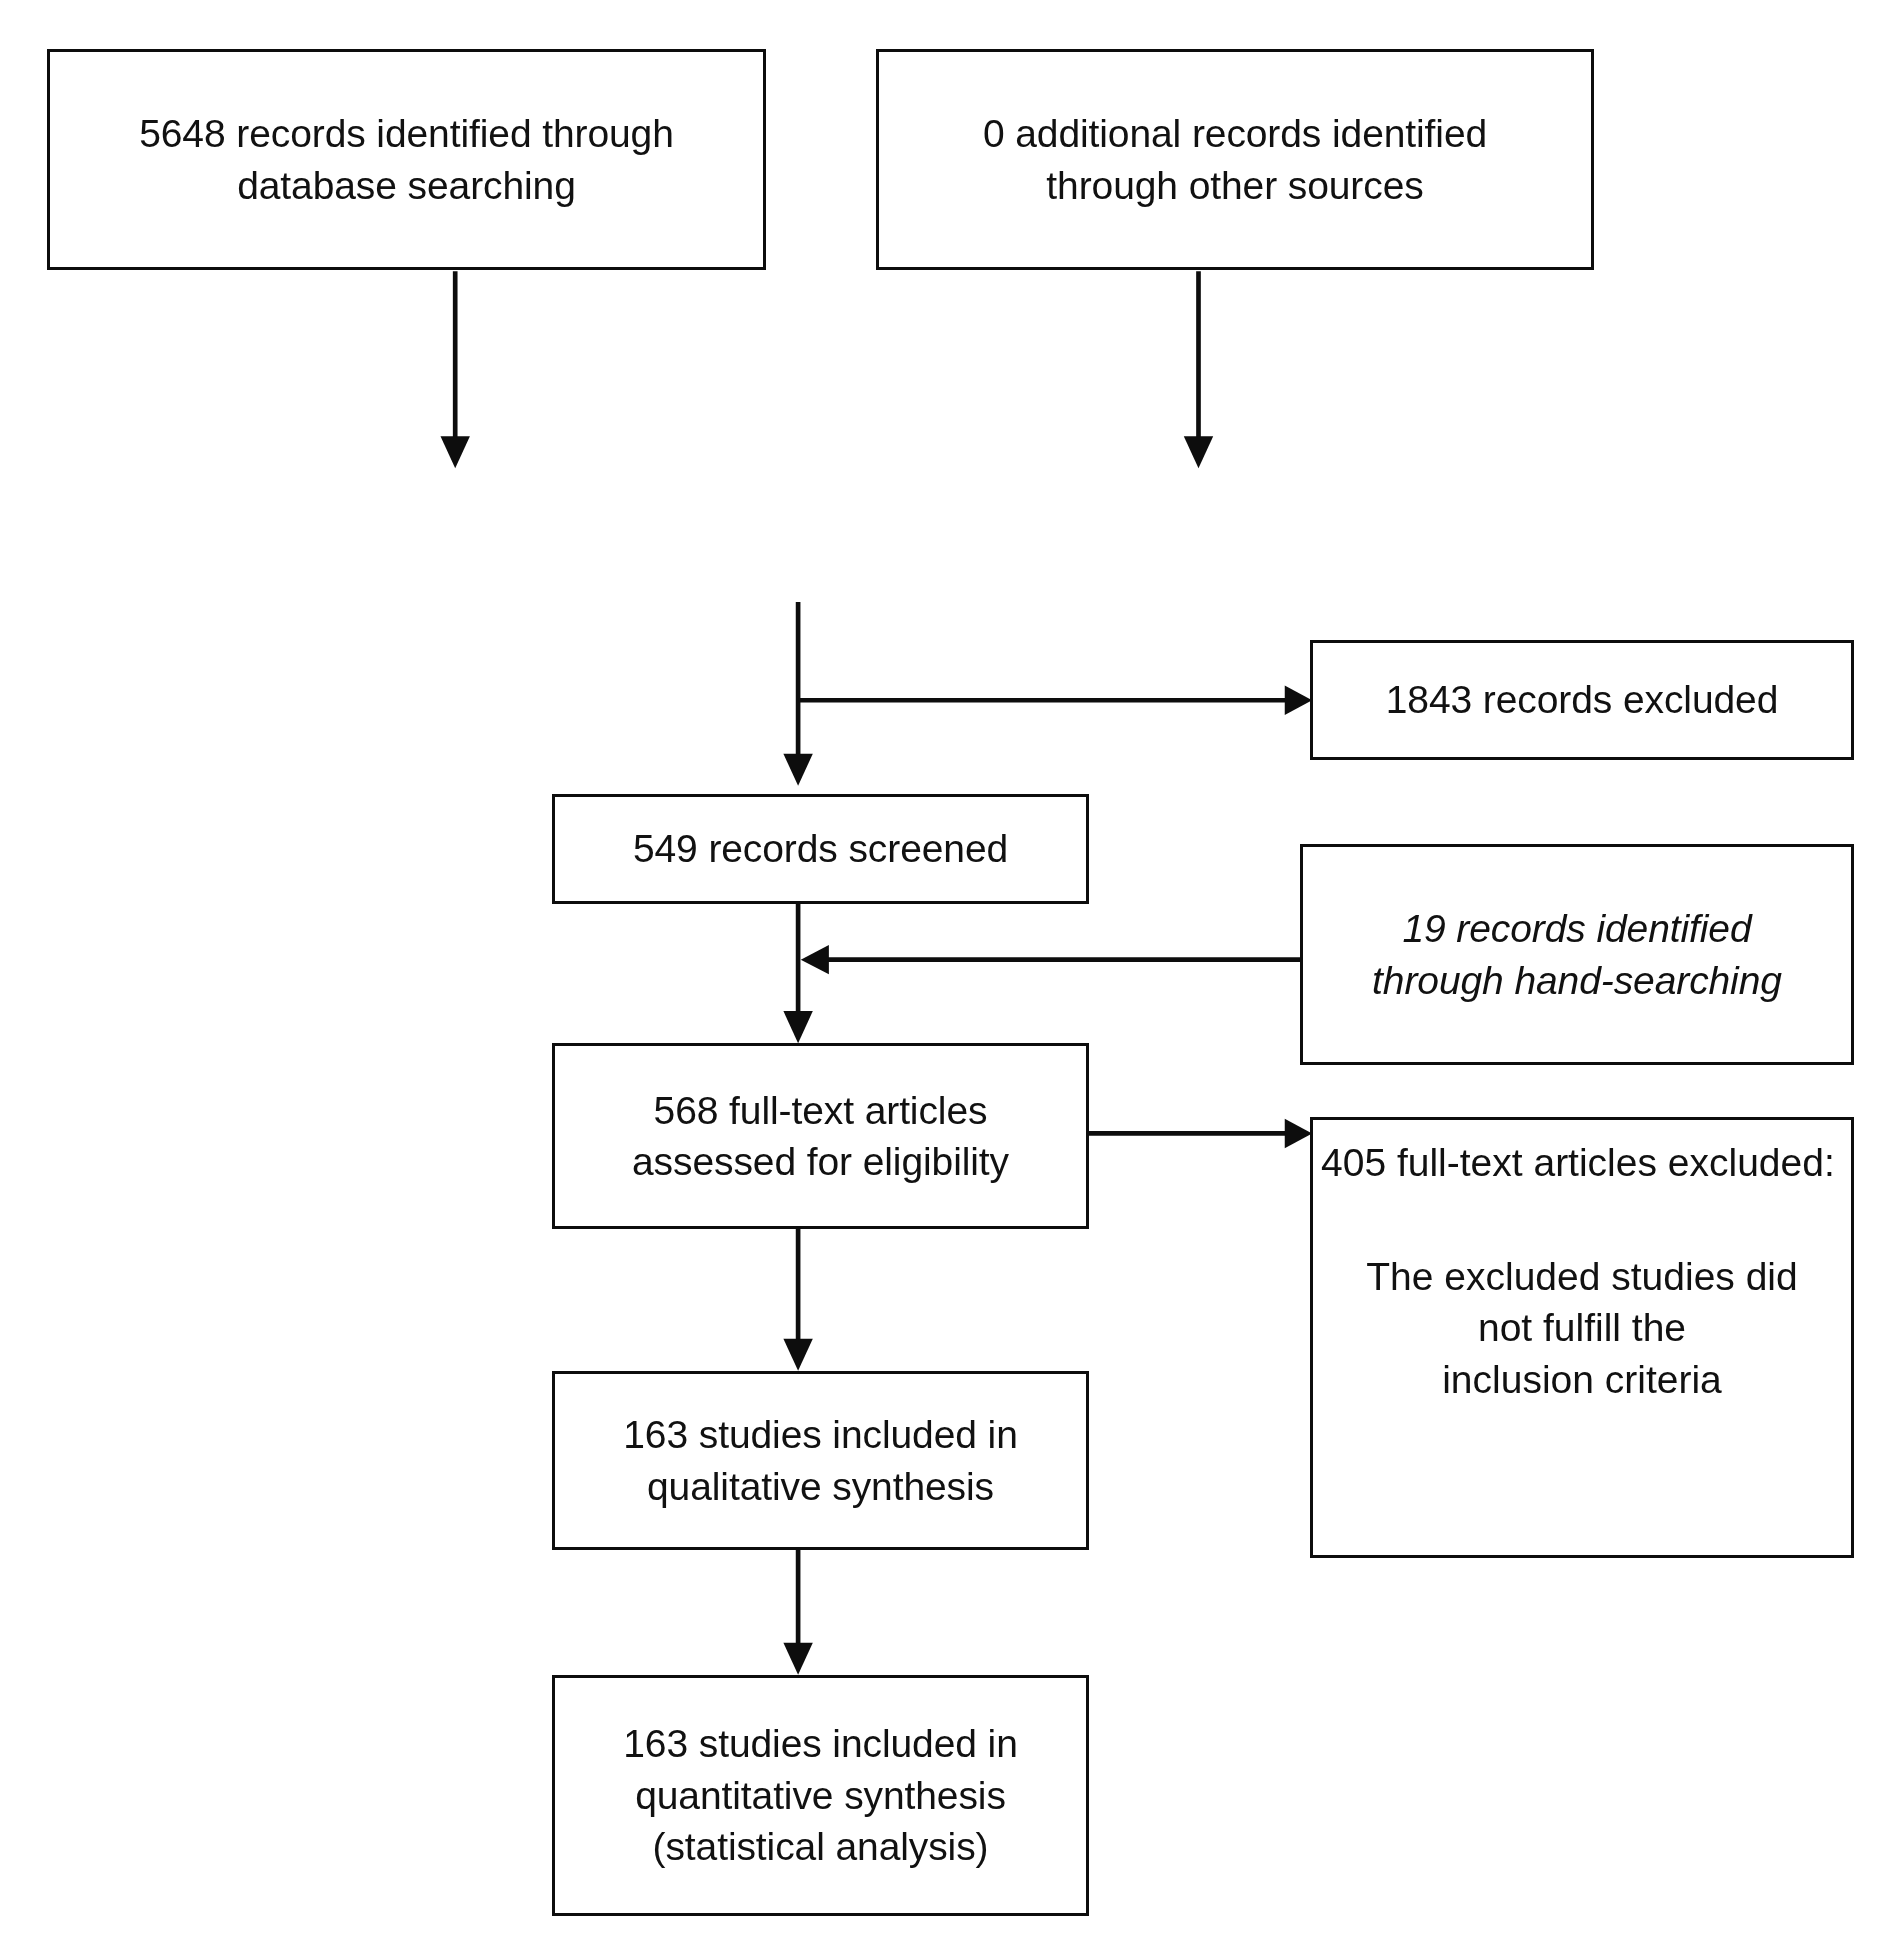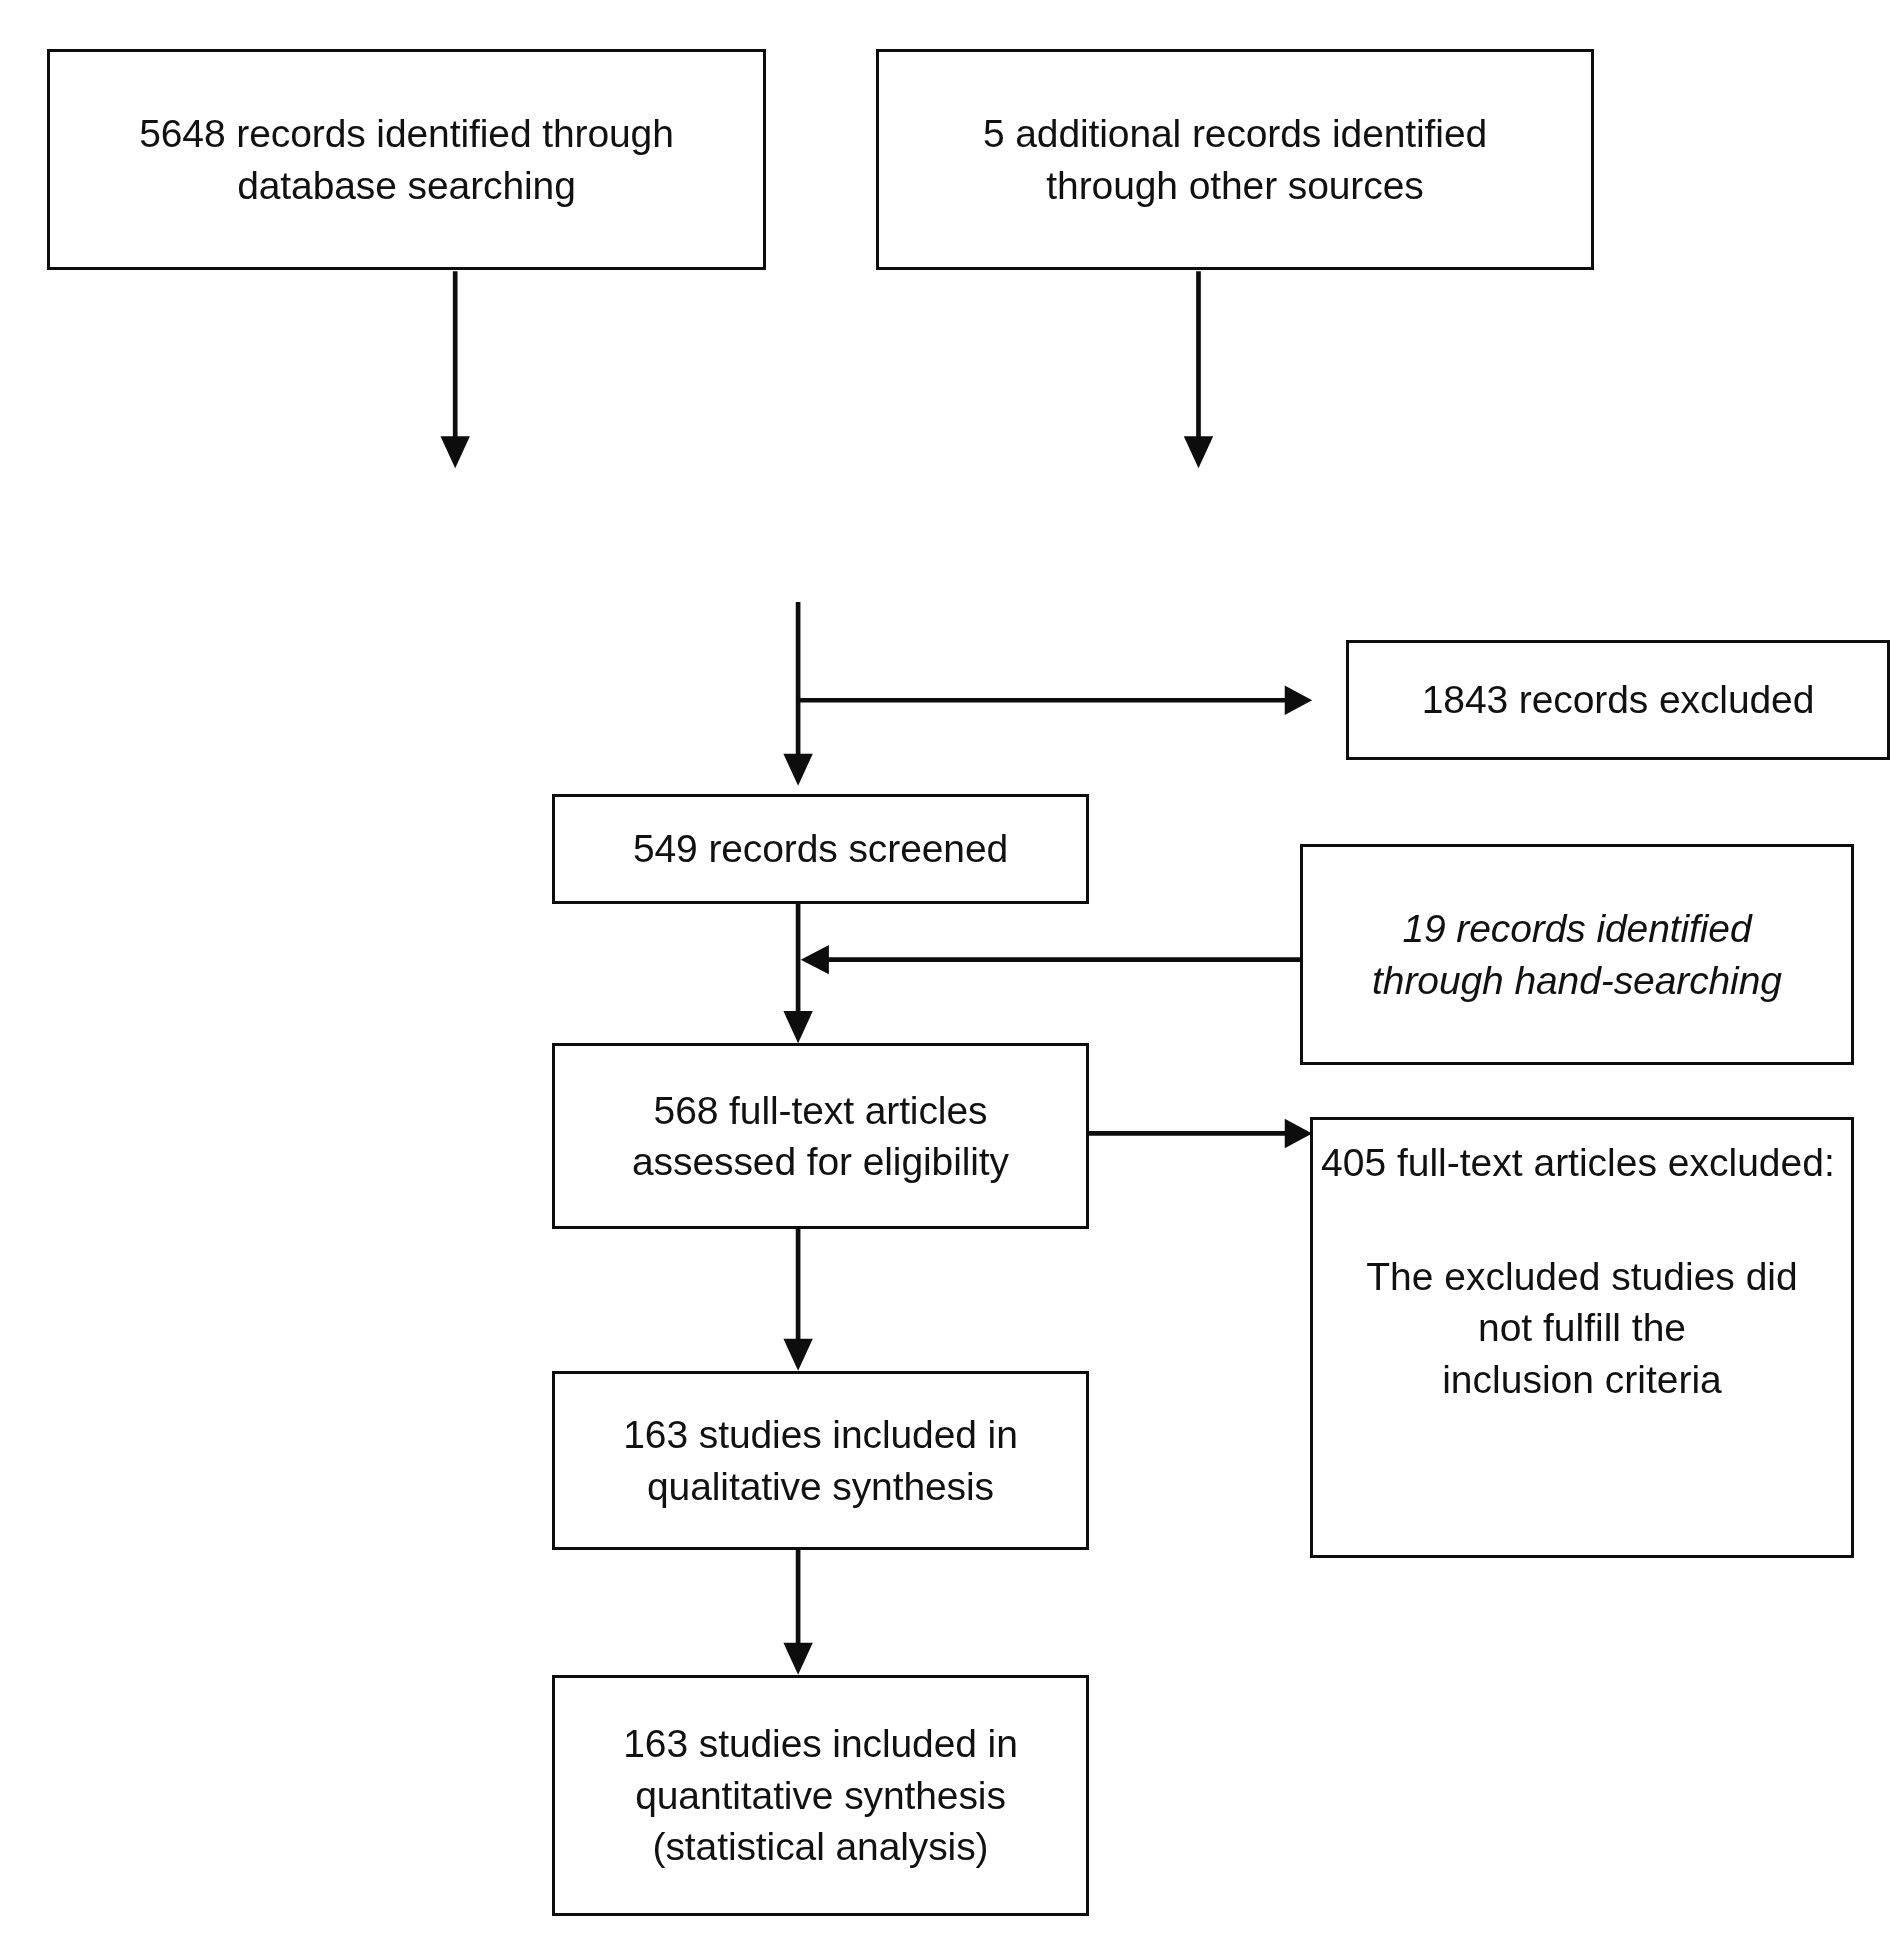--- a/index.html
+++ b/index.html
@@ -133,26 +133,26 @@
       <path d="M1172,2457 L1216,2457 L1194,2505 z" fill="#0d0d0d"></path>
     </g>
   </svg>
 
   <div class="flow-box" style="left:47px; top:49px; width:719px; height:221px;">
     <span class="box-text">5648 records identified through
 database searching</span>
   </div>
 
   <div class="flow-box" style="left:876px; top:49px; width:718px; height:221px;">
-    <span class="box-text">5 additional records identified
+    <span class="box-text">0 additional records identified
 through other sources</span>
   </div>
 
 
-  <div class="flow-box" style="left:1310px; top:640px; width:544px; height:120px;margin-left:36px;">
+  <div class="flow-box" style="left:1310px; top:640px; width:544px; height:120px;">
     <span class="box-text">1843 records excluded</span>
   </div>
 
   <div class="flow-box" style="left:552px; top:786px; width:537px; height:110px;margin-top:8px;">
     <span class="box-text">549 records screened</span>
   </div>
 
   <div class="flow-box" style="left:1300px; top:844px; width:554px; height:221px;font-style:italic;">
     <span class="box-text">19 records identified
 through hand-searching</span>

